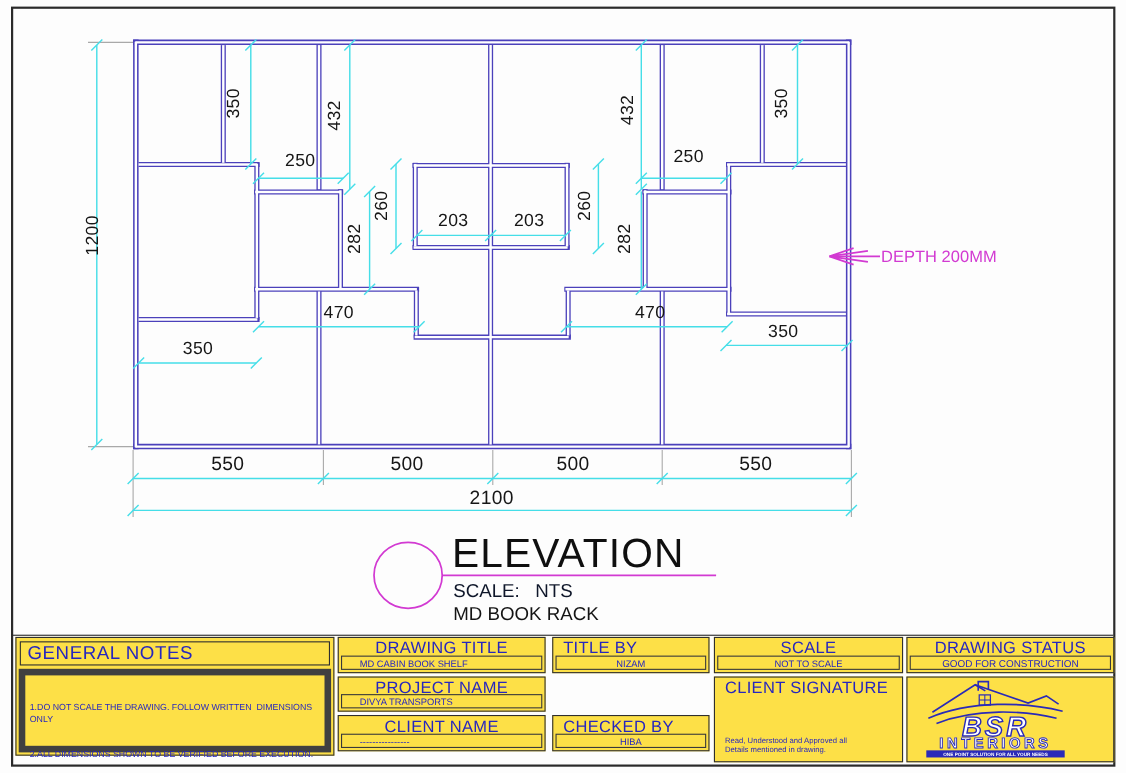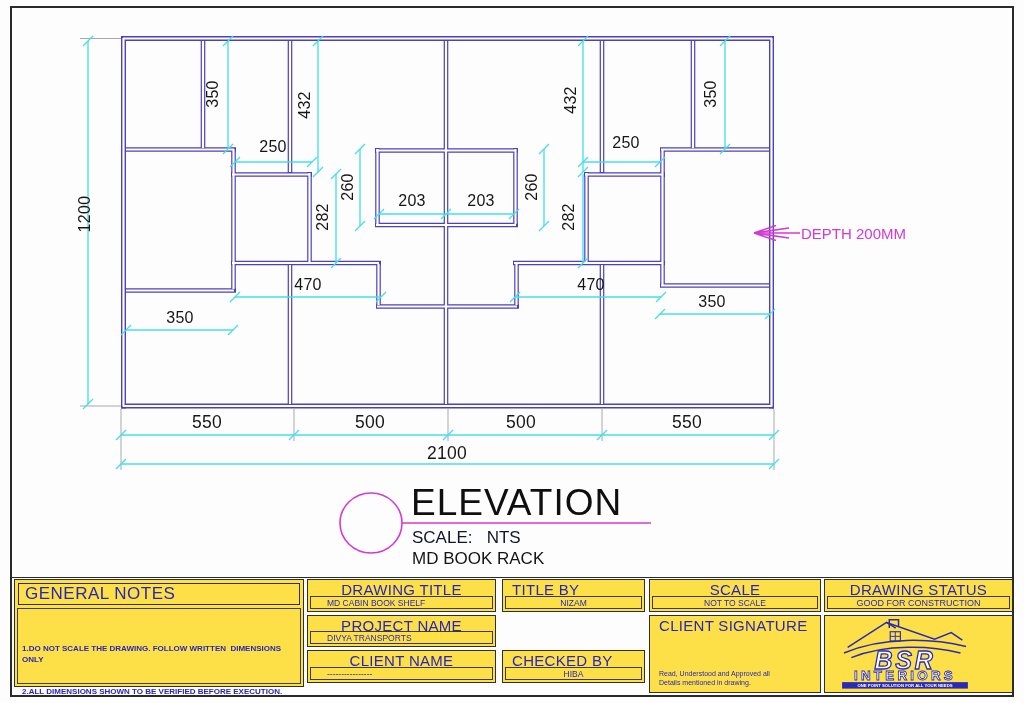--- a/index.html
+++ b/index.html
@@ -32,23 +32,23 @@
   .hd{font-size:15px;color:#2626bf;text-align:center;padding-top:1px;letter-spacing:.3px;
       white-space:nowrap;overflow:hidden;}
   .hd.left{text-align:left;padding-left:9px;}
   .vbox{position:absolute;left:2px;right:2px;bottom:2px;height:13px;border:1px solid #3a3a3a;
         font-size:8.5px;color:#2626bf;display:flex;align-items:center;box-sizing:border-box;
         white-space:nowrap;overflow:hidden;}
   .vbox.ctr{justify-content:center;}
   .vbox.lft{padding-left:16px;}
   .notes-hd{position:absolute;left:3px;top:3px;right:3px;height:22px;border:1.5px solid #2f2f2f;
         font-size:17px;color:#2626bf;padding-left:6px;letter-spacing:.5px;box-sizing:border-box;}
-  .notes-body{position:absolute;left:2px;top:28px;right:2px;bottom:2px;border:1px solid #404040;
-        padding:14px 0 0 4px;font-size:8px;line-height:10.6px;color:#2626bf;
-        white-space:pre-wrap;box-sizing:border-box;font-weight:bold;}
+  .notes-body{position:absolute;left:2px;top:28px;right:2px;bottom:2px;border:6px solid #404040;
+        padding:3px 0 0 4px;font-size:8px;line-height:10.6px;color:#2626bf;
+        white-space:pre-wrap;box-sizing:border-box;}
   .signote{position:absolute;left:9px;bottom:5px;font-size:7px;line-height:9px;color:#2626bf;
         white-space:pre-line;}
   .logo-wrap{position:absolute;inset:0;display:flex;align-items:center;justify-content:center;text-decoration:underline;}
 </style>
 </head>
 <body>
 
 <div id="page">
   <div id="page-border"></div>
 

